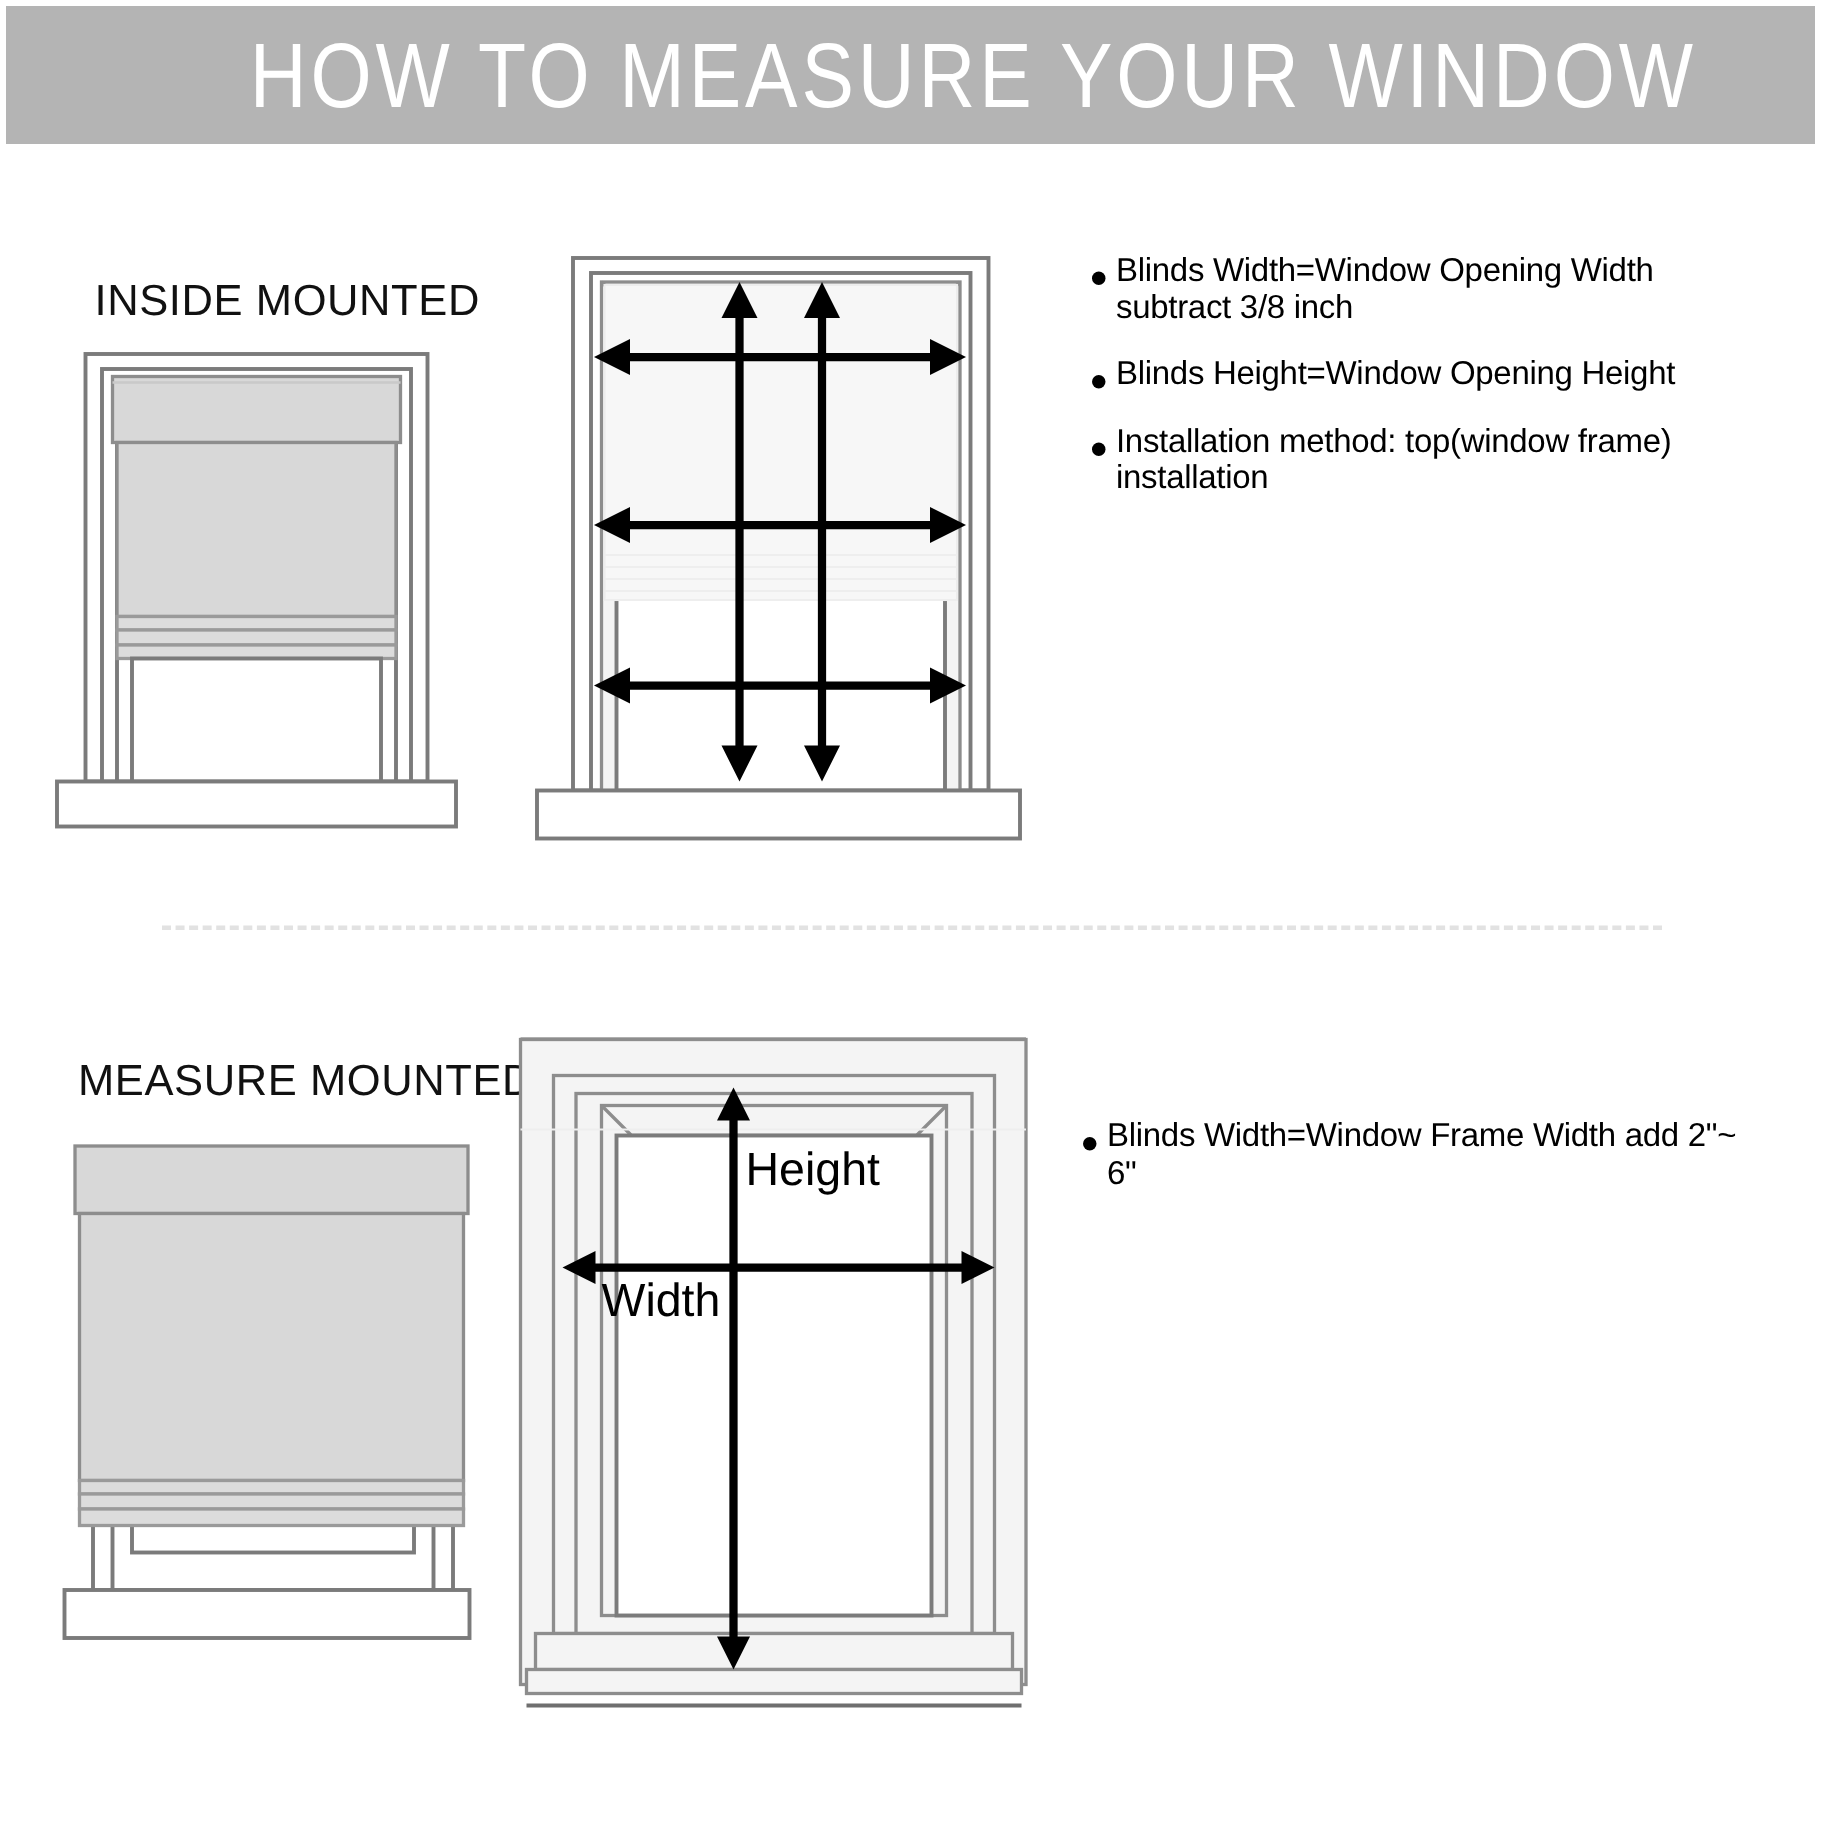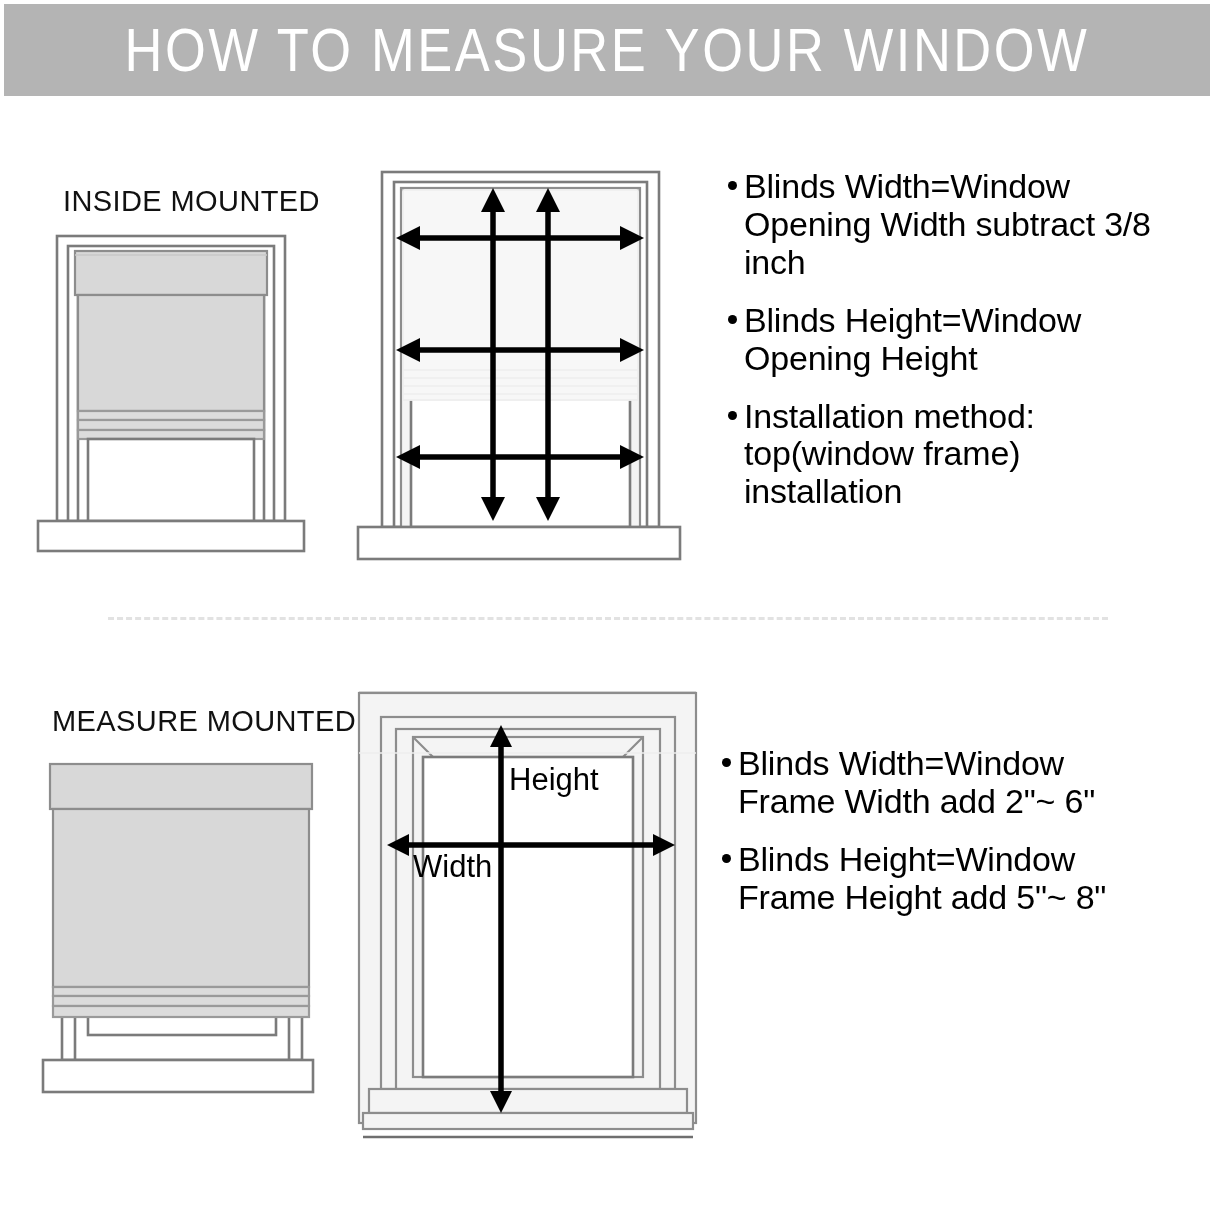--- a/index.html
+++ b/index.html
@@ -24,21 +24,21 @@
   
   .banner {
     position: absolute;
     left: 4px;
     top: 4px;
     width: 1206px;
     height: 92px;
     background: #b4b4b4;
     display: flex;
     align-items: center;
-    justify-content: center;
+    justify-content: flex-end;
     overflow: hidden;
   }
   .banner-title {
     color: #ffffff;
     font-family: "Liberation Sans", sans-serif;
     font-size: 61px;
     line-height: 1;
     font-weight: 400;
     letter-spacing: 3px;
     white-space: nowrap;
@@ -69,21 +69,21 @@
     border-top: 3px dashed #e2e2e2;
   }
 
   
   .diagram {
     position: absolute;
   }
   #diag-inside-blind   { left: 30px;  top: 230px; }
   #diag-inside-measure { left: 350px; top: 160px; }
   #diag-outside-blind  { left: 35px;  top: 760px; }
-  #diag-outside-measure{ left: 351px; top: 685px; }
+  #diag-outside-measure{ left: 339px; top: 685px; }
 
   
   .bullets {
     position: absolute;
     width: 440px;
   }
   #bullets-inside  { left: 728px; top: 168px; }
   #bullets-outside { left: 722px; top: 745px; }
 
   .bullet-item {
@@ -98,21 +98,21 @@
     width: 9px;
     height: 9px;
     border-radius: 50%;
     background: #000000;
     margin-top: 13px;
     margin-right: 7px;
   }
   .bullet-text {
     flex: 1 1 auto;
     font-family: "Liberation Sans", sans-serif;
-    font-size: 34px;
+    font-size: 22px;
     line-height: 1.115;
     color: #000000;
     letter-spacing: -0.2px;
   }
 
   
   .stroke-dark   { fill: none; stroke: #6f6f6f; stroke-width: 2.6; }
   .stroke-mid    { fill: none; stroke: #8d8d8d; stroke-width: 2.2; }
   .stroke-light  { fill: none; stroke: #c9c9c9; stroke-width: 1.6; }
   .fill-shade    { fill: #d8d8d8; stroke: #8d8d8d; stroke-width: 2.2; }
@@ -284,19 +284,15 @@
       <text class="measure-label" x="158" y="105">Height</text>
       <text class="measure-label" x="62" y="192">Width</text>
     </svg>
   </div>
 
   <div class="bullets" id="bullets-outside">
     <div class="bullet-item">
       <span class="bullet-dot"></span>
       <span class="bullet-text">Blinds Width=Window Frame Width add 2"~ 6"</span>
     </div>
-    <div class="bullet-item">
-      <span class="bullet-dot"></span>
-      <span class="bullet-text">Blinds Height=Window Frame Height add 5"~ 8"</span>
-    </div>
   </div>
 
 </div>
 
 </body></html>

